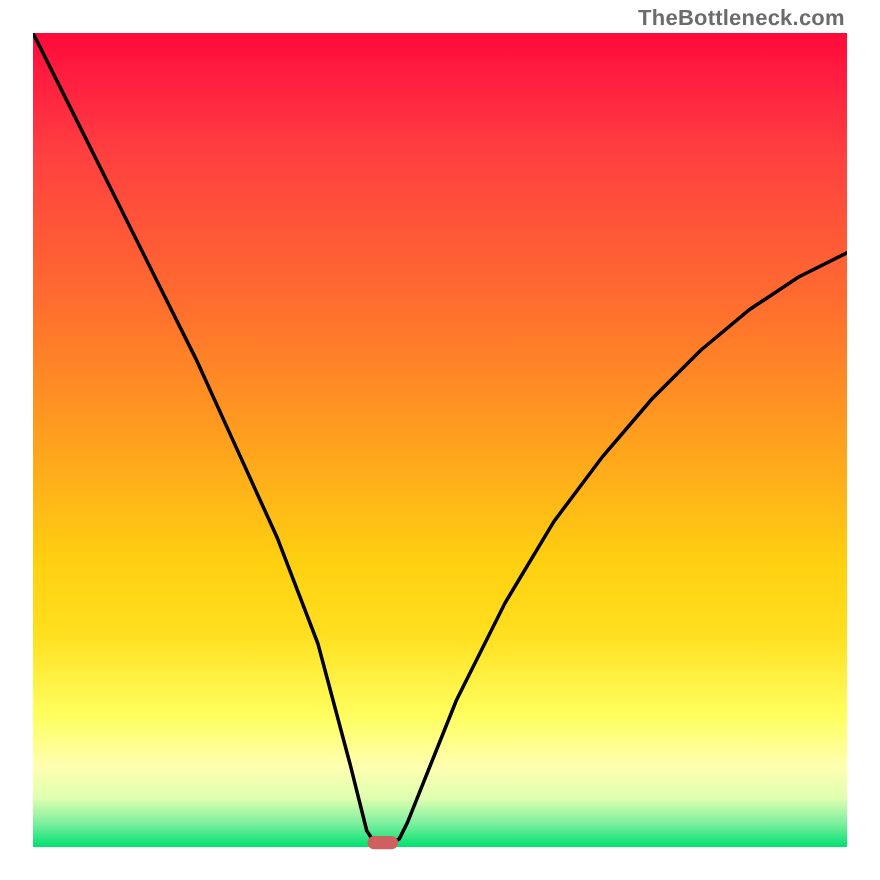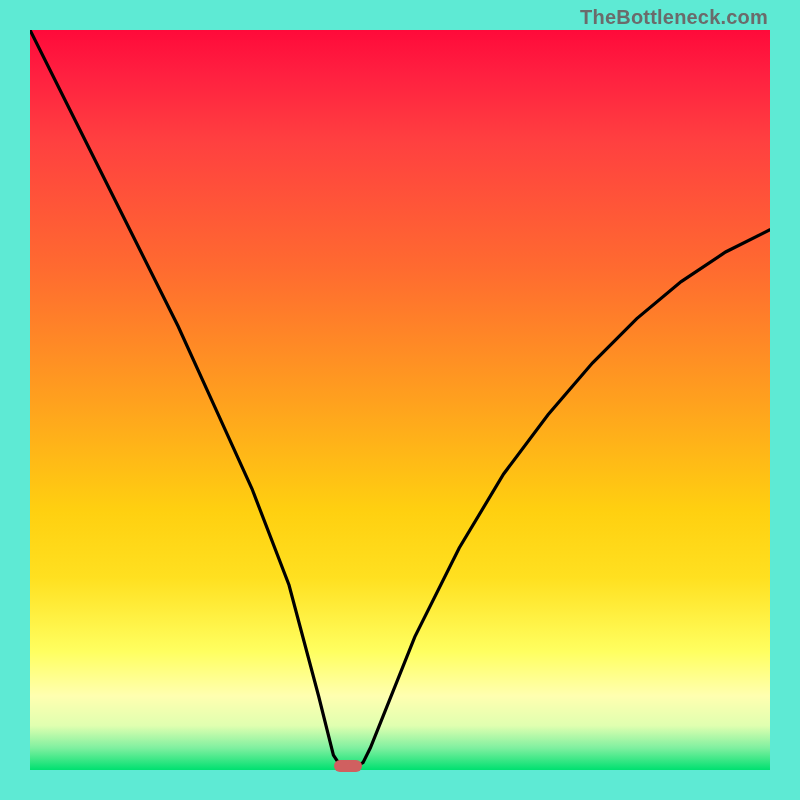--- a/index.html
+++ b/index.html
@@ -9,21 +9,21 @@
     height: 800px;
     background: #000;
     overflow: hidden;
   }
   .frame {
     position: absolute;
     top: 0;
     left: 0;
     width: 800px;
     height: 800px;
-    background: #5eead4;
+    background: #ffffff;
   }
   .plot-area {
     position: absolute;
     top: 30px;
     left: 30px;
     width: 740px;
     height: 740px;
     background: linear-gradient(
       to bottom,
       #ff0a3a 0%,

